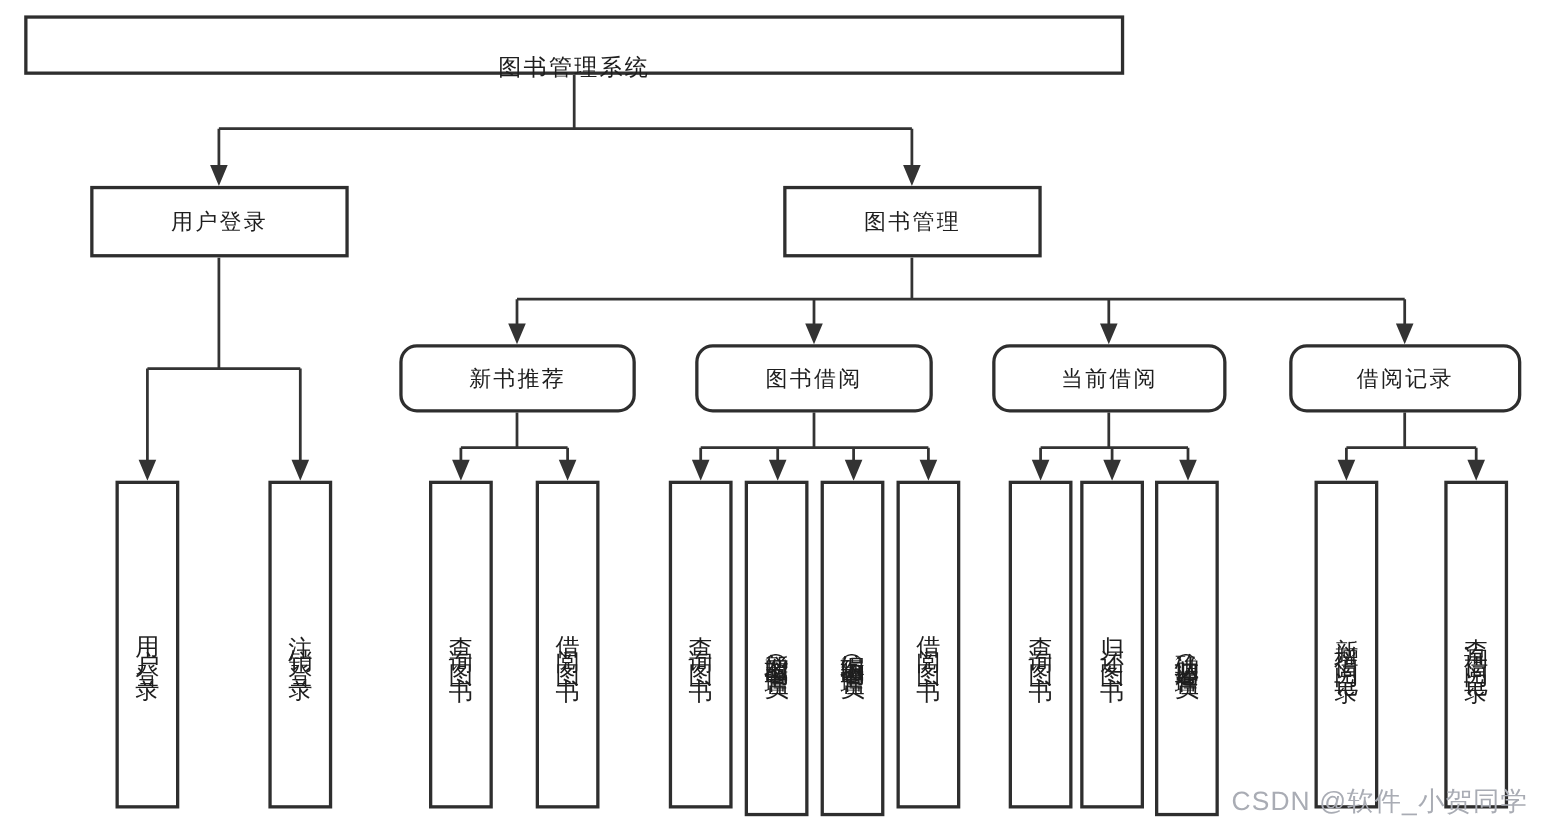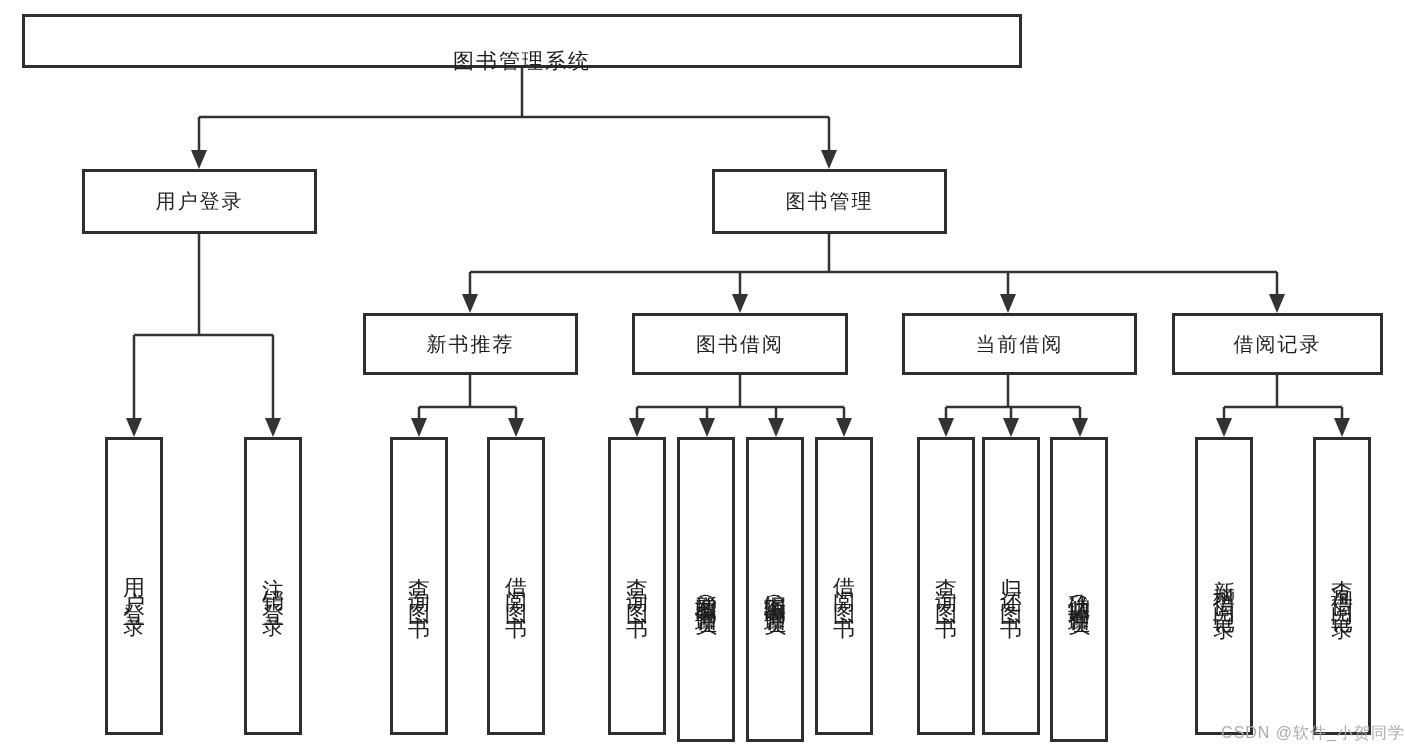--- a/index.html
+++ b/index.html
@@ -52,24 +52,24 @@
     color: var(--text);
   }
 
   .root-node   { left: 22px;  top: 14px;  width: 1000px; height: 54px; }
   .root-node .lbl { font-size: 21px; margin-top: 40px; }
 
   .l2 { top: 169px; height: 65px; width: 235px; }
   .n-user-login { left: 82px; }
   .n-book-mgmt  { left: 712px; }
 
-  .l3 { top: 313px; height: 62px; }
+  .l3 { top: 313px; height: 62px; border-radius: 16px; }
   .n-new-books     { left: 363px; width: 215px; }
   .n-book-borrow   { left: 632px; width: 216px; font-family: Liberation Serif, serif; }
-  .n-current-loans { left: 902px; width: 235px; }
+  .n-current-loans { left: 902px; width: 213px; }
   .n-loan-records  { left: 1172px; width: 211px; }
 
   .leaf {
     top: 437px;
     width: 58px;
     height: 298px;
   }
   .leaf.tall { height: 305px; }
   .leaf .vlbl {
     writing-mode: vertical-rl;
@@ -91,23 +91,23 @@
   .lf7  { left: 746px; }
   .lf8  { left: 815px; }
   .lf9  { left: 917px; }
   .lf10 { left: 982px; }
   .lf11 { left: 1050px; }
   .lf12 { left: 1195px; }
   .lf13 { left: 1313px; }
 
   .watermark {
     position: absolute;
-    right: 0;
+    right: 16px;
     bottom: 3px;
-    font-size: 16px;
+    font-size: 24px;
     color: var(--watermark);
     letter-spacing: 1px;
     white-space: nowrap;
     z-index: 5;
   }
 </style>
 </head>
 <body>
 
 <div class="canvas">

